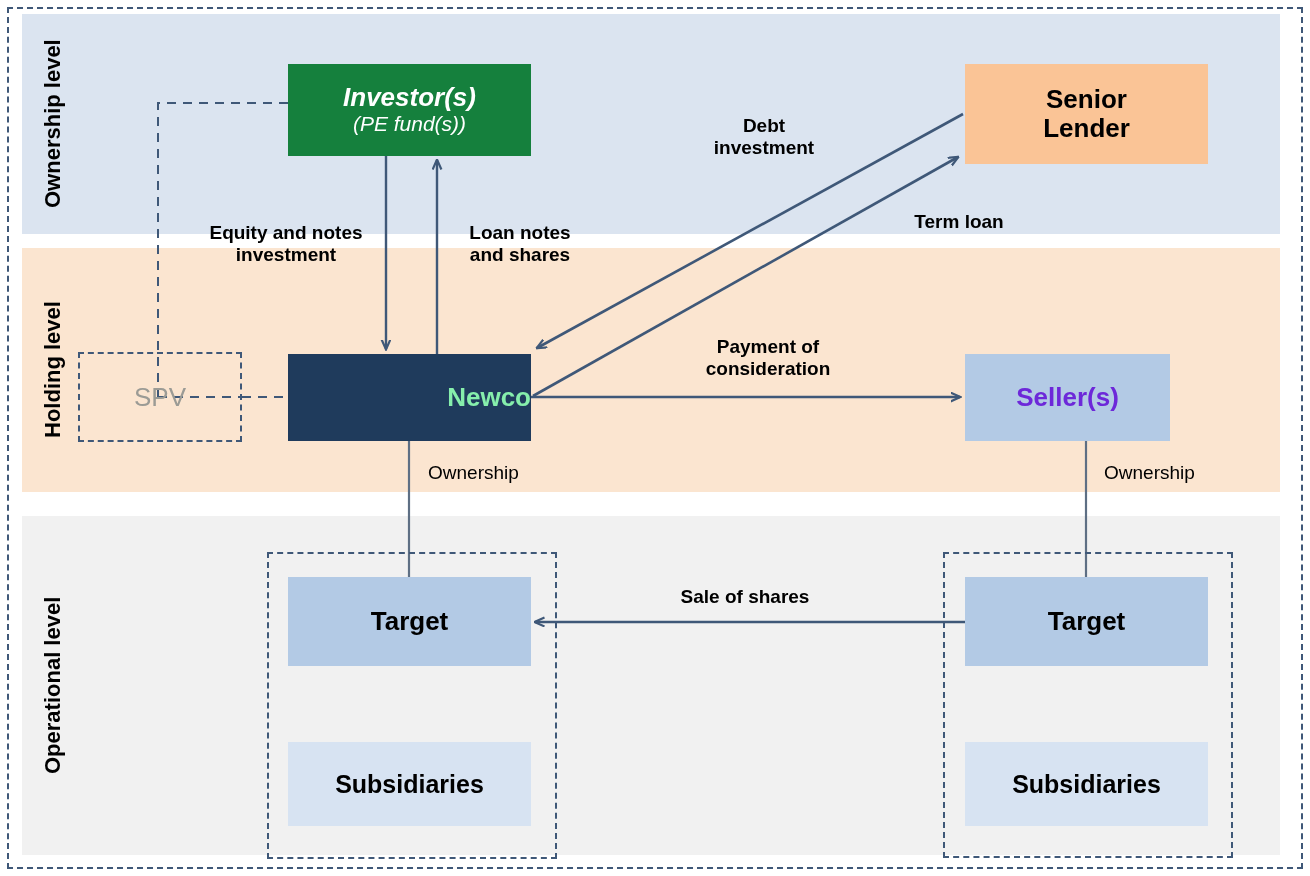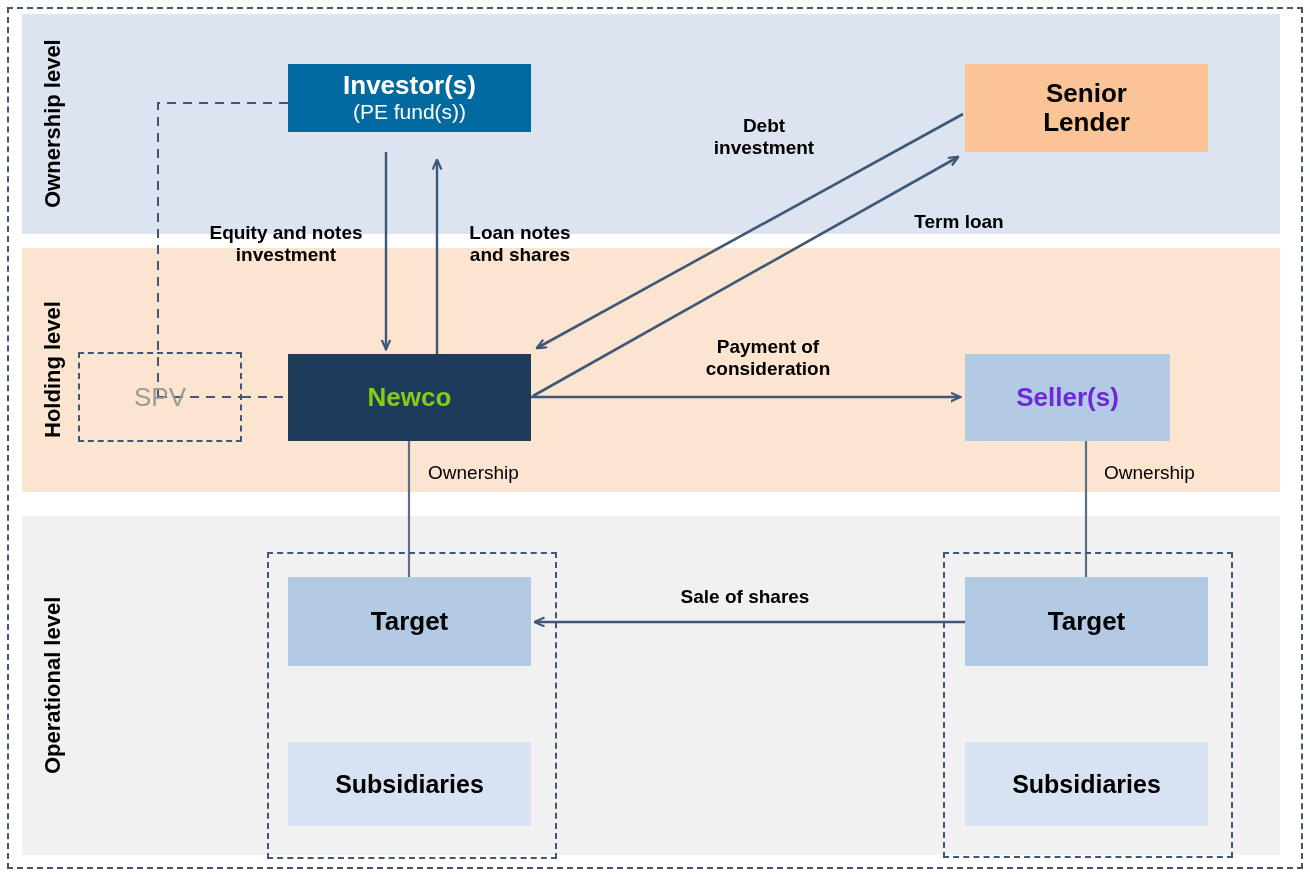--- a/index.html
+++ b/index.html
@@ -25,23 +25,23 @@
     display:flex;align-items:center;justify-content:center;}
   #label-operational{left:22px;top:516px;height:339px;width:62px;
     display:flex;align-items:center;justify-content:center;}
 
   
   .node{position:absolute;display:flex;flex-direction:column;align-items:center;
     justify-content:center;box-sizing:border-box;text-align:center;}
   .node .t1{font-weight:bold;font-size:26px;line-height:1.12;}
   .node .t2{font-size:21px;line-height:1.15;font-weight:normal;}
 
-  #node-investor{left:288px;top:64px;width:243px;height:68px;background:#0369a1;color:#ffffff;}
-  #node-lender{left:965px;top:64px;width:243px;height:88px;background:#fac496;color:#000000;}
-  #node-newco{left:288px;top:354px;width:243px;height:87px;background:#1f3b5c;color:#84cc16;}
+  #node-investor{left:288px;top:64px;width:243px;height:92px;background:#15803d;color:#ffffff;font-style:italic;}
+  #node-lender{left:965px;top:64px;width:243px;height:100px;background:#fac496;color:#000000;}
+  #node-newco{left:288px;top:354px;width:243px;height:87px;background:#1f3b5c;color:#86efac;align-items:flex-end;}
   #node-seller{left:965px;top:354px;width:205px;height:87px;background:#b3cae5;color:#6d28d9;}
   #node-target-left{left:288px;top:577px;width:243px;height:89px;background:#b3cae5;color:#000000;}
   #node-target-right{left:965px;top:577px;width:243px;height:89px;background:#b3cae5;color:#000000;}
   #node-subs-left{left:288px;top:742px;width:243px;height:84px;background:#d7e3f2;color:#000000;}
   #node-subs-right{left:965px;top:742px;width:243px;height:84px;background:#d7e3f2;color:#000000;}
   #node-subs-left .t1,#node-subs-right .t1{font-weight:bold;font-size:25px;}
 
   
   .group-dash{position:absolute;border:2.5px dashed #3f5878;box-sizing:border-box;}
   #group-left{left:267px;top:552px;width:290px;height:307px;}

